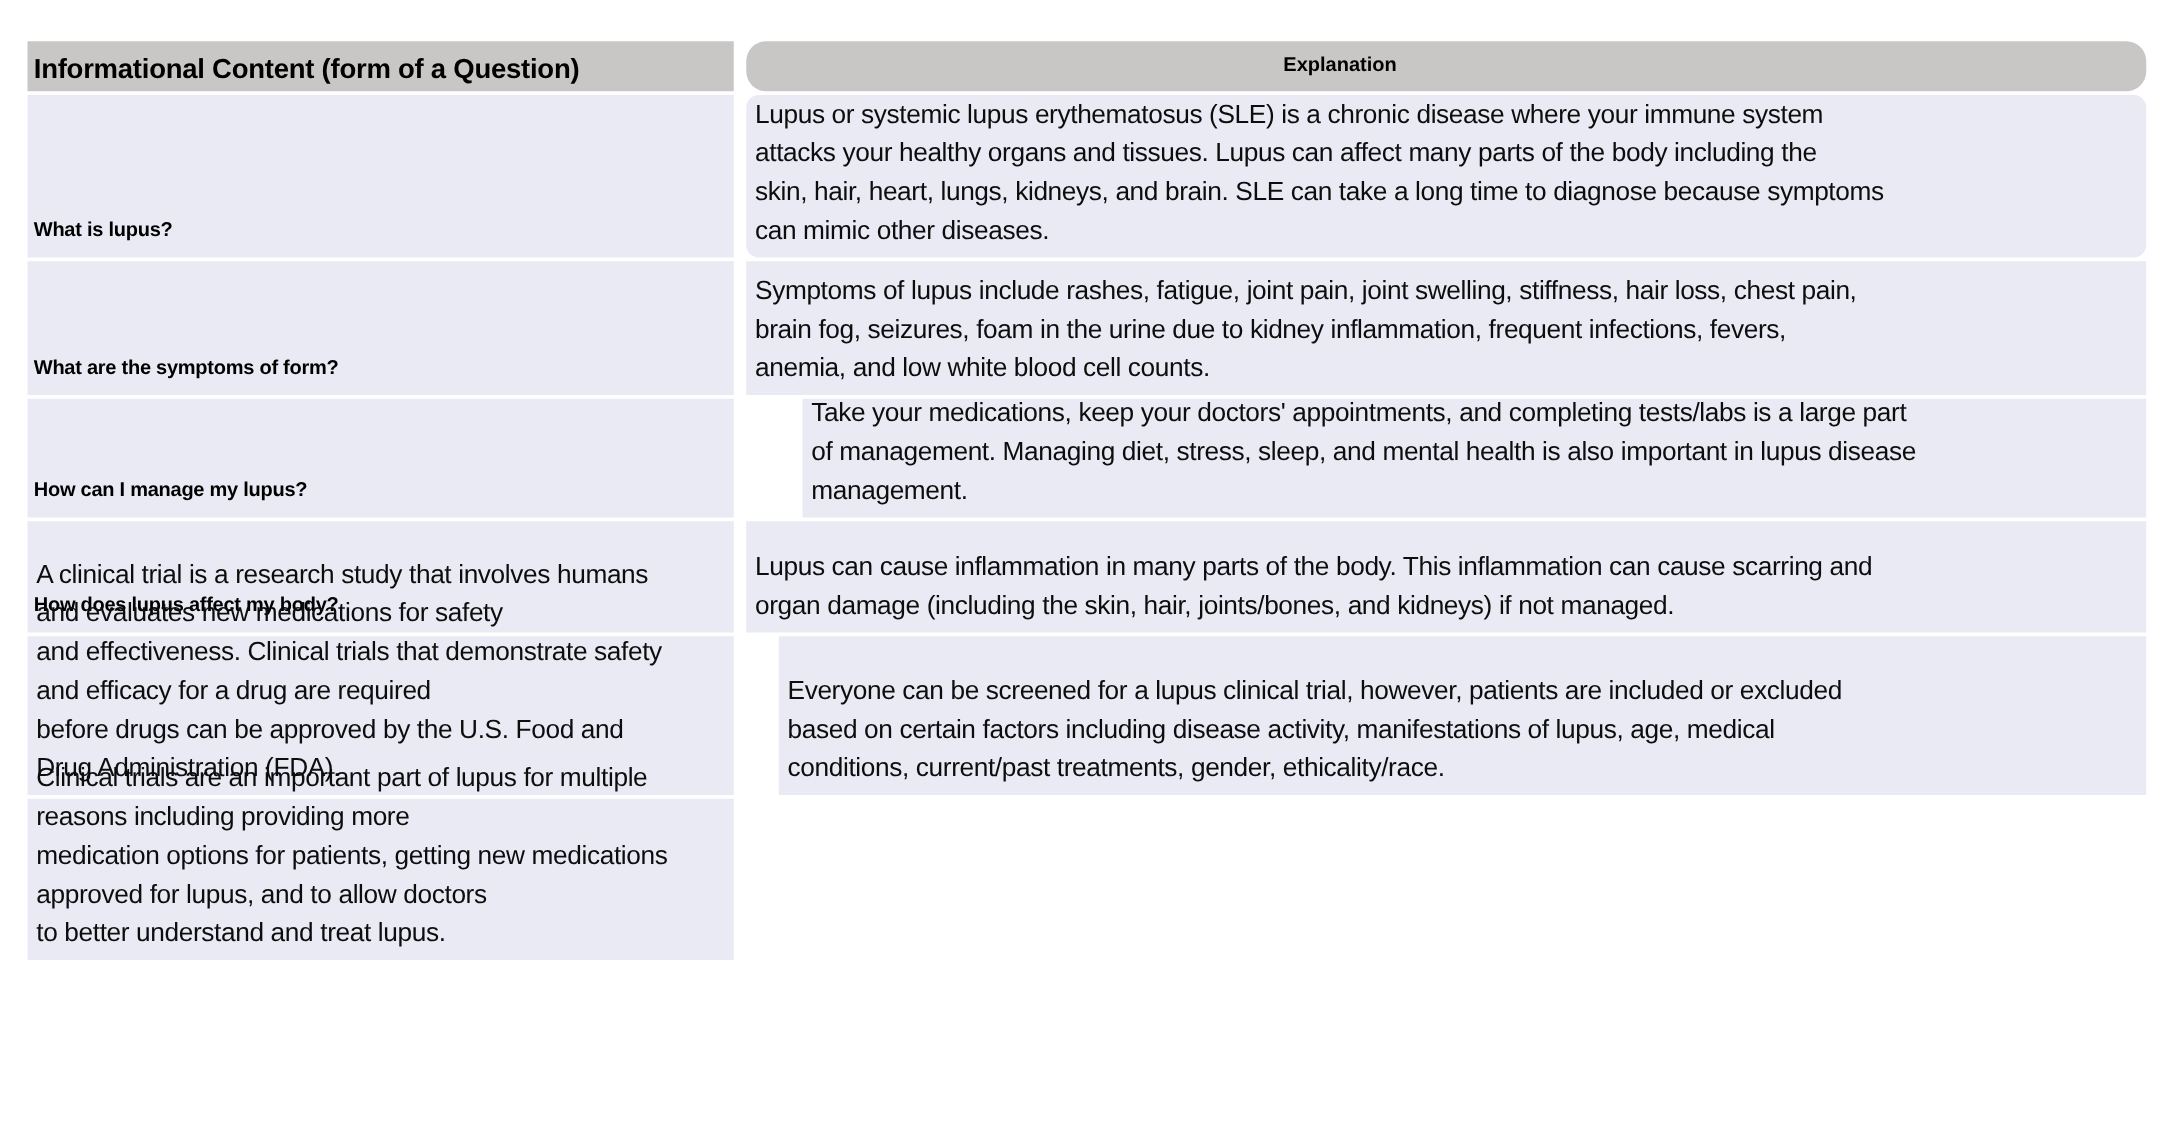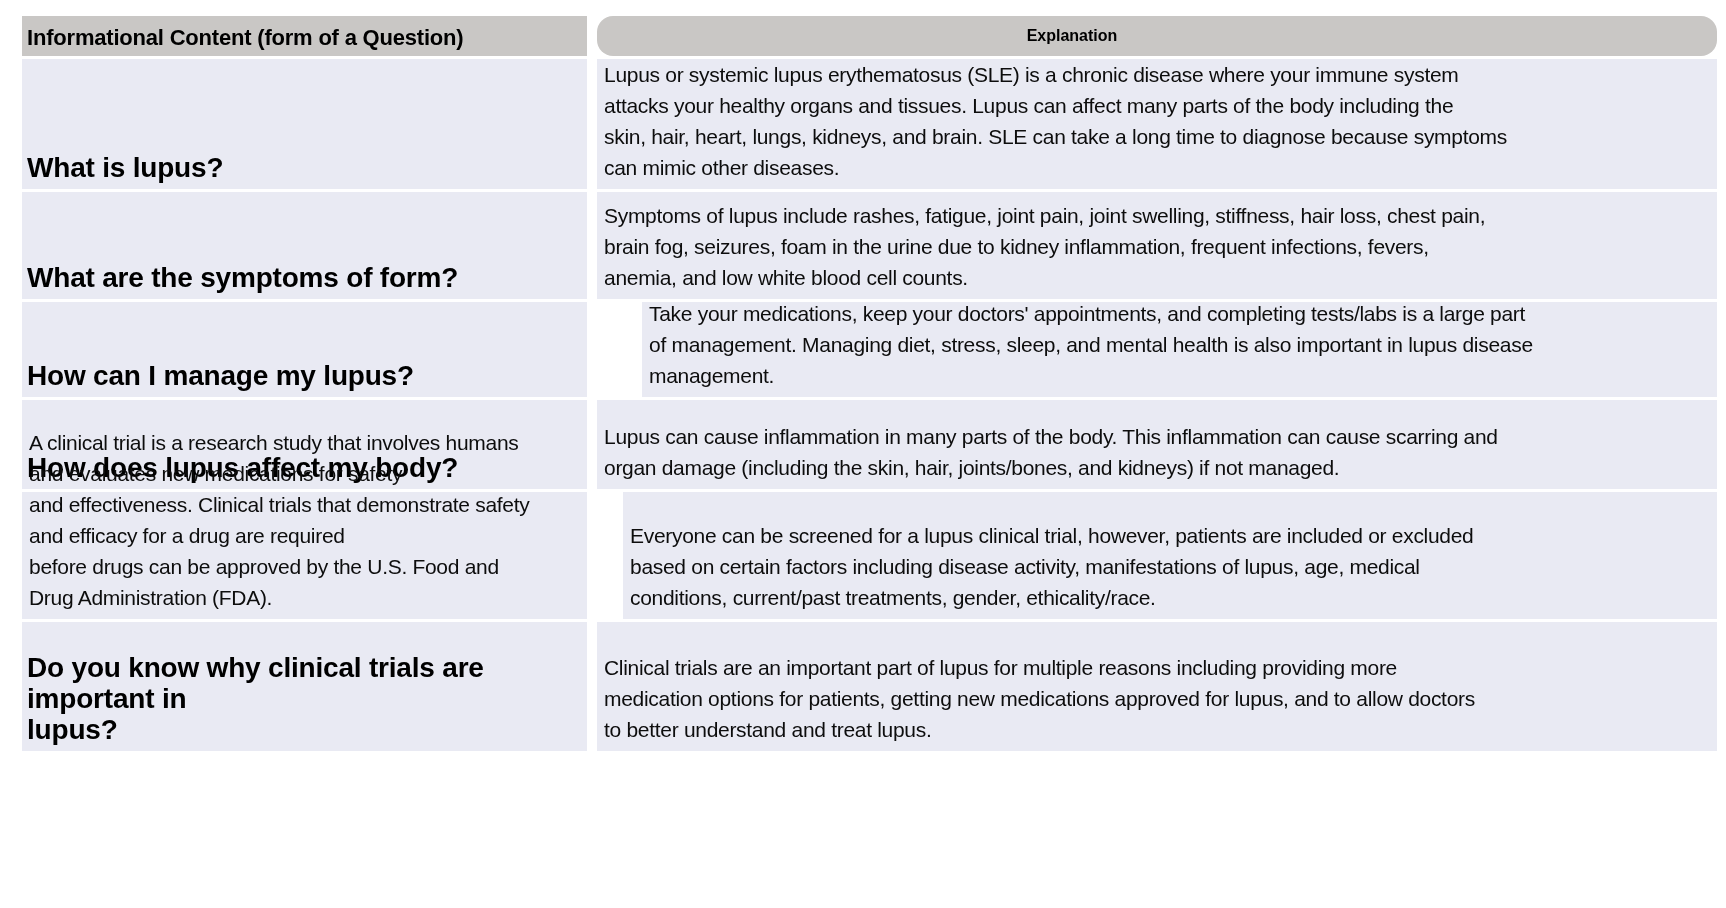--- a/index.html
+++ b/index.html
@@ -7,21 +7,21 @@
     padding: 0;
     background: #ffffff;
     width: 1726px;
     height: 908px;
     overflow: hidden;
     font-family: "Liberation Sans", sans-serif;
   }
   .qa-table {
     position: absolute;
     left: 22px;
-    top: 16px;
+    top: 33px;
     display: grid;
     grid-template-columns: 565px 1120px;
     grid-template-rows: 40px 130px 107px 95px 89px 127px 129px 128px;
     column-gap: 10px;
     row-gap: 3px;
   }
   .cell {
     display: flex;
     flex-direction: column;
     justify-content: flex-end; 
@@ -43,21 +43,21 @@
     line-height: 20px;
     color: #000000;
     justify-content: center;
     align-items: center;
     padding-right: 170px; 
     border-radius: 16px;
   }
   .q-cell {
     background: #e9eaf3;
     font-weight: bold;
-    font-size: 28px;
+    font-size: 16px;
     line-height: 31px;
     color: #000000;
     padding: 0 4px 6px 5px;
     letter-spacing: -0.2px;
     white-space: pre-line;
   }
   .e-cell {
     background: #e9eaf3;
     font-size: 21px;
     line-height: 31px;
@@ -69,21 +69,21 @@
 </style>
 </head>
 <body style="background: rgb(255, 255, 255);">
 
 <div class="qa-table">
 
   <div class="cell hdr-q" style="background: rgb(201, 199, 197);">Informational Content (form of a Question)</div>
   <div class="cell hdr-e" style="background: rgb(201, 199, 197);">Explanation</div>
 
   <div class="cell q-cell" style="background: rgb(233, 234, 243);">What is lupus?</div>
-  <div class="cell e-cell" style="background: rgb(233, 234, 243);">Lupus or systemic lupus erythematosus (SLE)  is a chronic  disease where your immune system
+  <div class="cell e-cell" style="background: rgb(233, 234, 243); border-radius: 10px;">Lupus or systemic lupus erythematosus (SLE)  is a chronic  disease where your immune system
 attacks your healthy organs and tissues. Lupus  can affect many parts of the body including the
 skin, hair, heart, lungs, kidneys, and brain. SLE can take a long time to diagnose because symptoms
 can mimic other diseases.</div>
 
   <div class="cell q-cell" style="background: rgb(233, 234, 243);">What are the symptoms of form?</div>
   <div class="cell e-cell" style="background: rgb(233, 234, 243);">Symptoms of lupus include rashes, fatigue, joint pain, joint swelling, stiffness, hair loss, chest pain,
 brain fog, seizures, foam in the urine due to kidney inflammation, frequent infections, fevers,
 anemia, and low white blood cell counts.</div>
 
   <div class="cell q-cell" style="background: rgb(233, 234, 243);">How can I manage my lupus?</div>
@@ -96,19 +96,17 @@
 organ damage (including the skin, hair, joints/bones, and kidneys) if not managed.</div>
 
   <div class="cell e-cell" style="background: rgb(233, 234, 243);">A clinical trial is a research study that involves humans and evaluates new medications for safety
 and effectiveness. Clinical trials that demonstrate safety and efficacy for a drug are required
 before drugs can be approved by the U.S. Food and Drug Administration (FDA).</div>
 
   <div class="cell e-cell" style="background: rgb(233, 234, 243); margin-left: 26px;">Everyone can be screened for a  lupus clinical trial, however, patients are included or excluded
 based on certain factors including disease activity, manifestations of lupus, age, medical
 conditions, current/past treatments, gender, ethicality/race.</div>
 
-  <div class="cell q-cell" style="background: rgb(233, 234, 243);">Do you know why clinical trials are important in
-lupus?</div>
   <div class="cell e-cell" style="background: rgb(233, 234, 243);">Clinical trials are an important part of lupus for multiple reasons including providing more
 medication options for patients, getting new medications approved for lupus, and to allow doctors
 to better understand and treat  lupus.</div>
 
 </div>
 
 </body></html>

